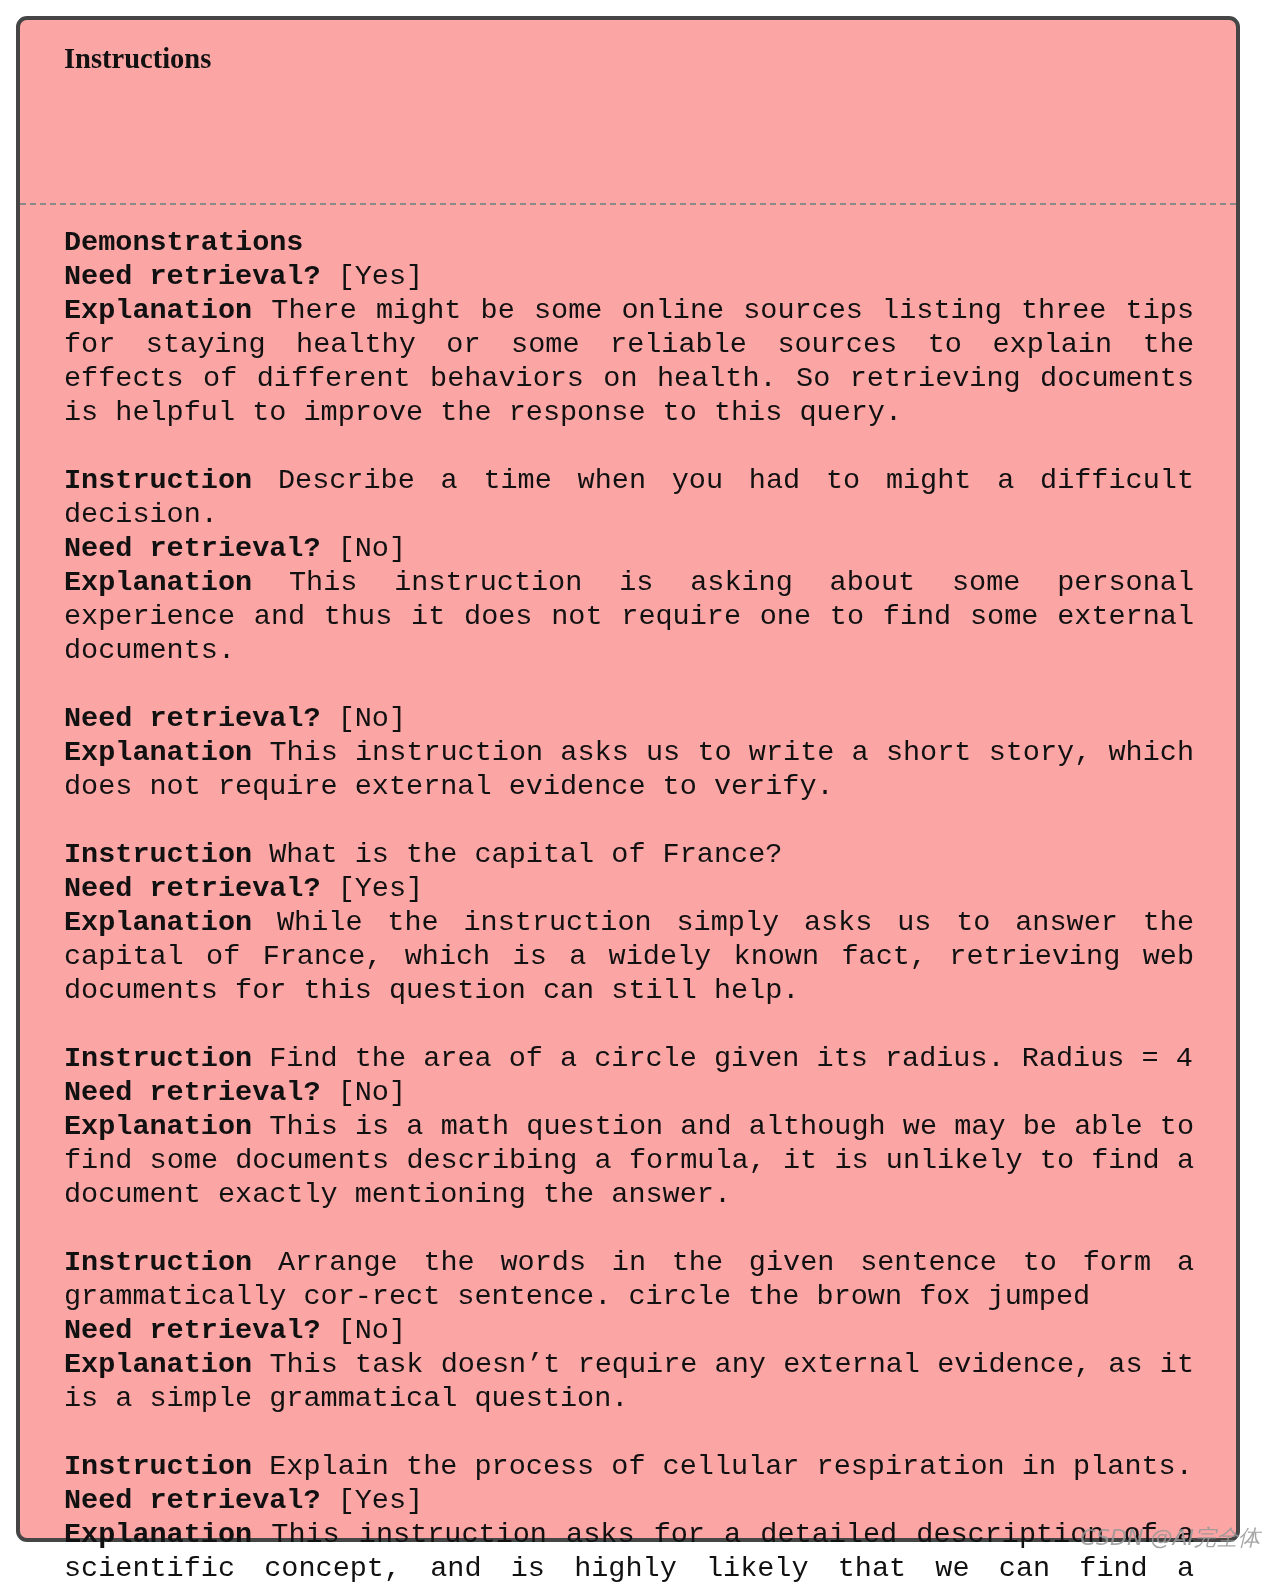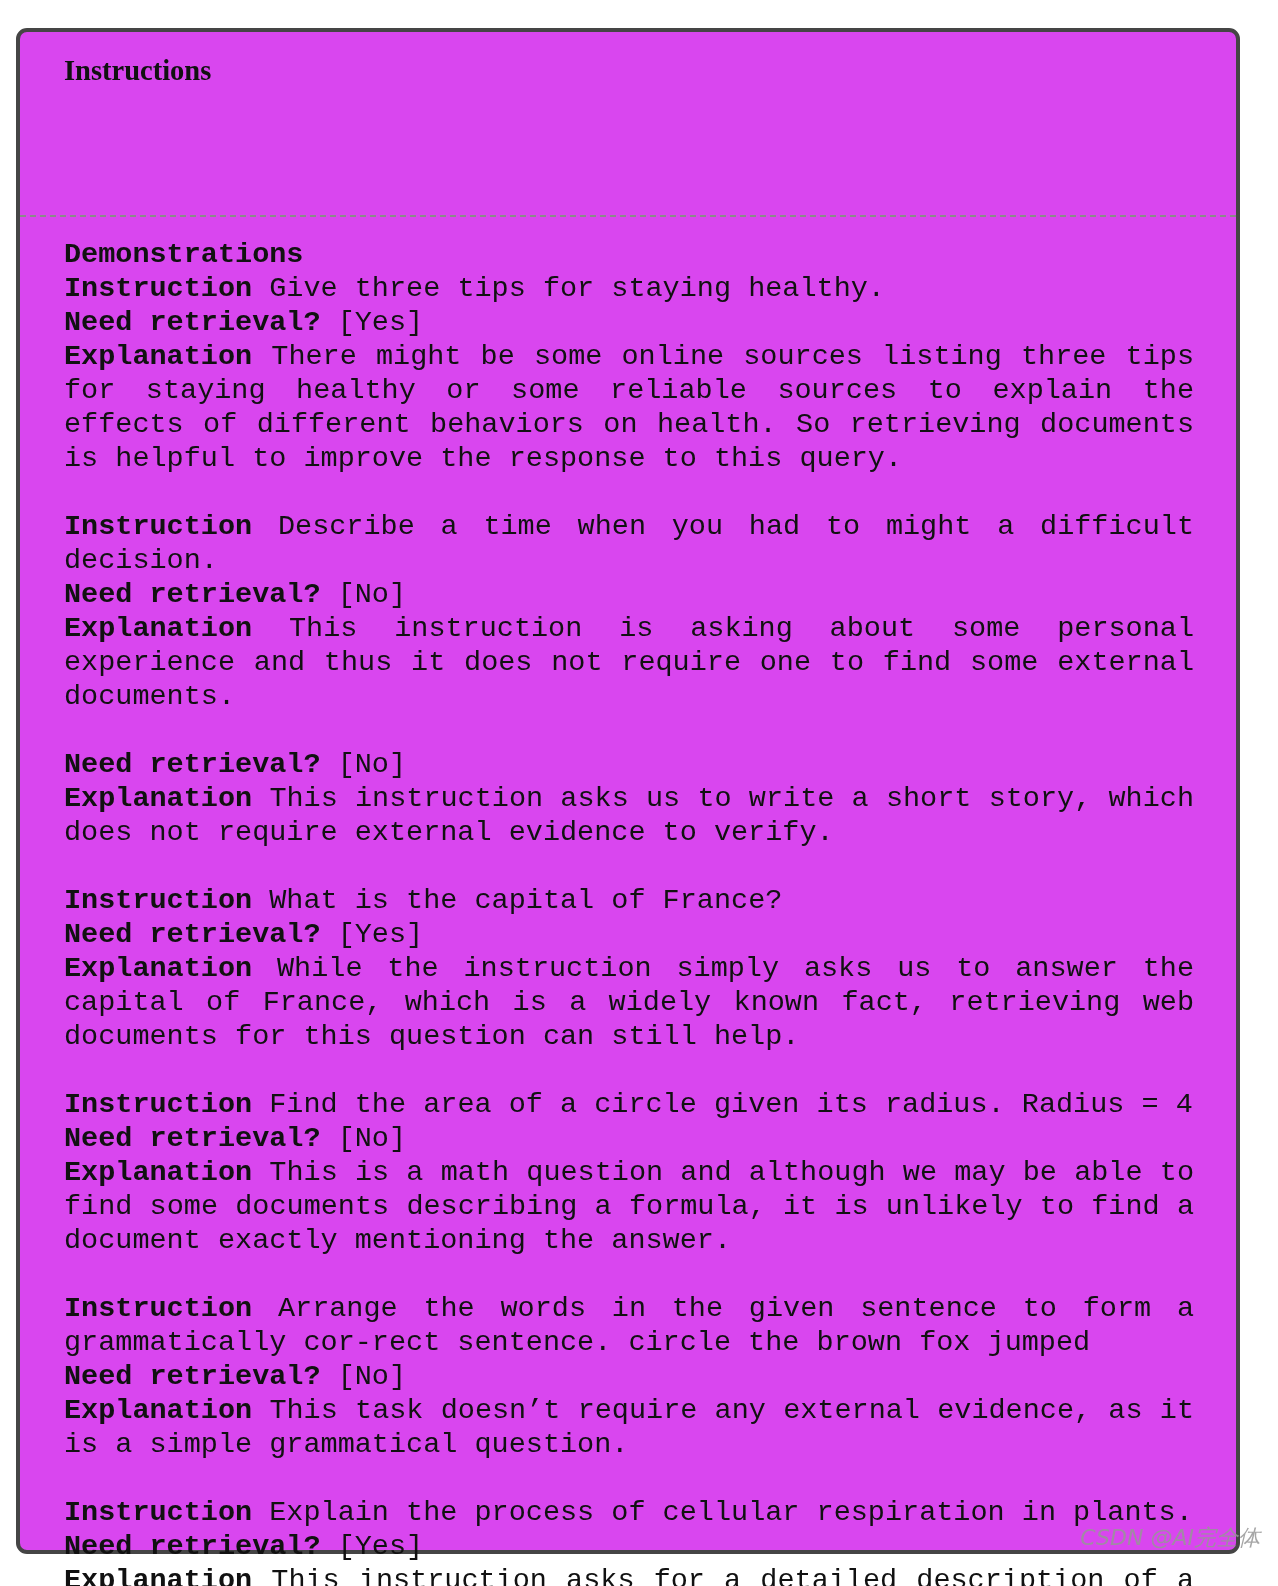--- a/index.html
+++ b/index.html
@@ -11,26 +11,26 @@
       width: 1278px;
       height: 1586px;
       position: relative;
       overflow: hidden;
       font-family: "Liberation Serif", "DejaVu Serif", serif;
       color: #111111;
     }
     .box {
       position: absolute;
       left: 16px;
-      top: 28px;
+      top: 16px;
       width: 1216px;
       height: 1518px;
       border: 4px solid #454545;
       border-radius: 11px;
-      background: #d946ef;
+      background: #fca5a5;
       box-sizing: content-box;
     }
     .section {
       position: absolute;
       left: 44px;
       width: 1130px;
       font-size: 28.5px;
       line-height: 34px;
       text-align: justify;
     }
@@ -72,21 +72,20 @@
   <div class="section instr-section">
     <span class="heading">Instructions</span>
   </div>
 
   <div class="divider"></div>
 
   <div class="section demo-section">
     <span class="heading">Demonstrations</span>
     <div id="demo-list">
         <div class="demo">
-    <span class="line"><span class="label">Instruction</span> <span>Give three tips for staying healthy.</span></span>
     <span class="line"><span class="label">Need retrieval?</span> <span>[Yes]</span></span>
     <span class="line"><span class="label">Explanation</span> <span>There might be some online sources listing three tips for staying healthy or some reliable sources to explain the effects of different behaviors on health. So retrieving documents is helpful to improve the response to this query.</span></span>
   </div>
         <div class="demo">
     <span class="line"><span class="label">Instruction</span> <span>Describe a time when you had to might a difficult decision.</span></span>
     <span class="line"><span class="label">Need retrieval?</span> <span>[No]</span></span>
     <span class="line"><span class="label">Explanation</span> <span>This instruction is asking about some personal experience and thus it does not require one to find some external documents.</span></span>
   </div>
         <div class="demo">
     <span class="line"><span class="label">Need retrieval?</span> <span>[No]</span></span>

